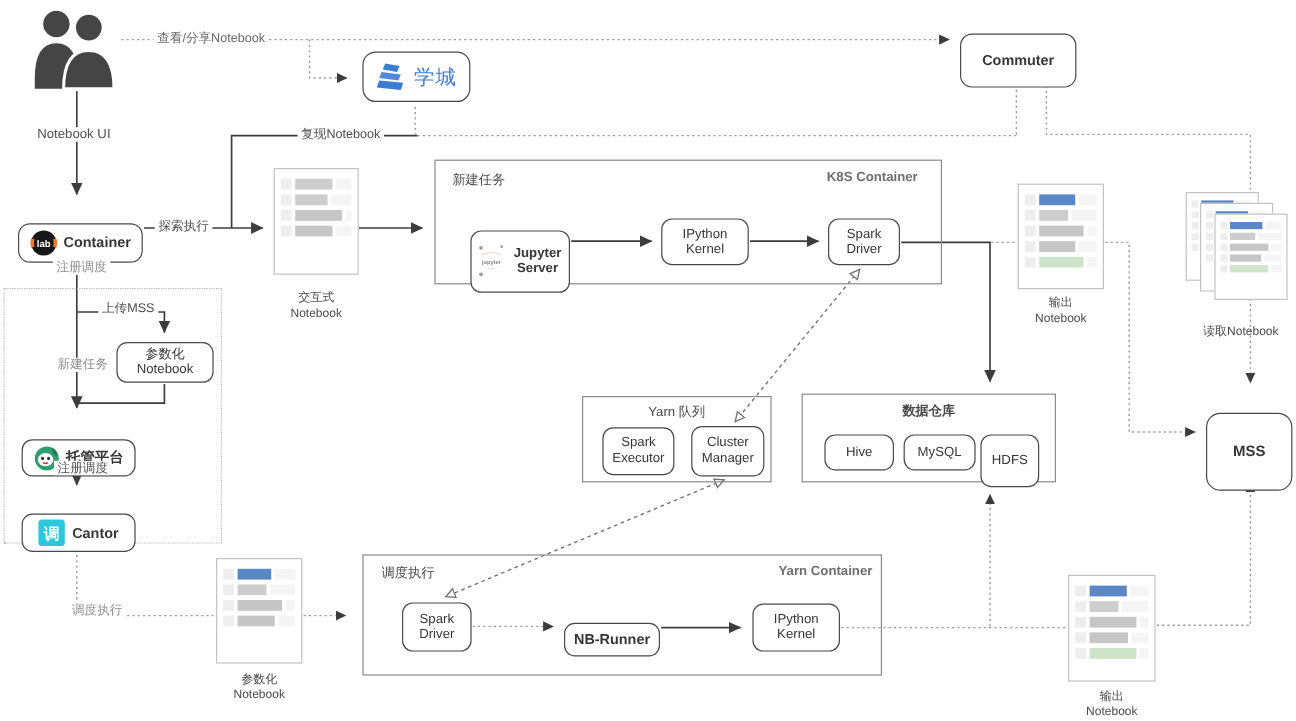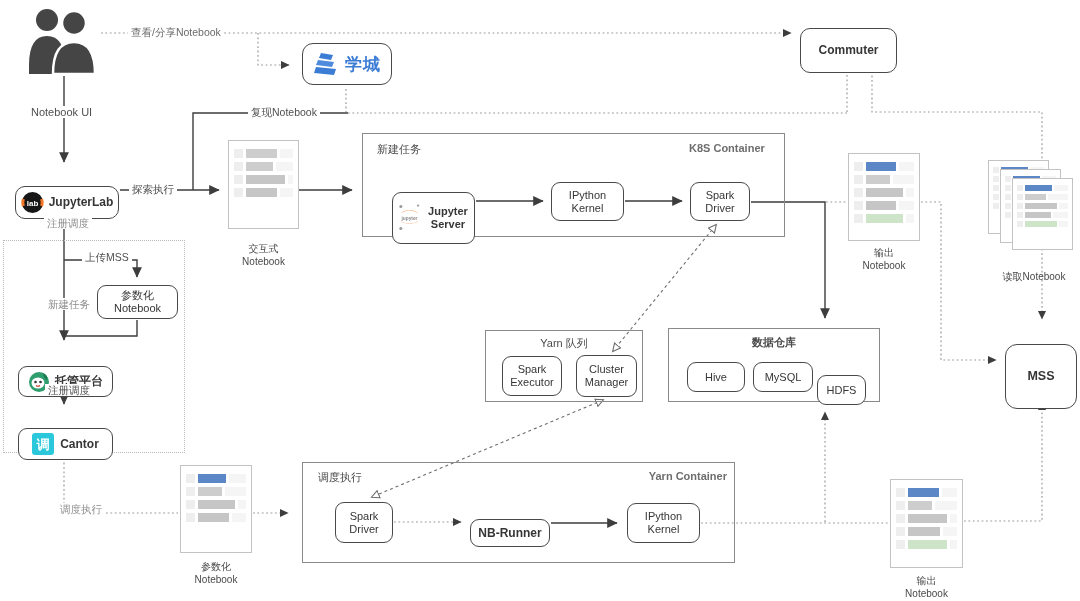--- a/index.html
+++ b/index.html
@@ -25,21 +25,21 @@
   .doc.sm .row{height:6px;gap:2px;}
   .doc .sq{width:9px;height:100%;background:#eeeeee;flex:0 0 auto;}
   .doc.sm .sq{width:6px;}
   .doc .fill{flex:1;background:#f5f5f5;}
   .doc .bar{height:100%;background:#c6c6c6;}
   .doc .bar.blue{background:#5b87c6;}
   .doc .bar.green{background:#cde4c9;}
   .doc .bar.lt{background:#cdcdcd;}
   .badge-cantor{width:22px;height:22px;border-radius:3px;background:#2bc8dc;color:#fff;
        font-size:13px;font-weight:bold;display:flex;align-items:center;justify-content:center;flex:0 0 auto;}
-  .xc-text{color:#3b7cd5;font-weight:bold;font-size:17px;letter-spacing:1px;}
+  .xc-text{color:#3b7cd5;font-weight:normal;font-size:17px;letter-spacing:1px;}
 </style>
 </head>
 <body>
 
 <div class="stage">
 
   <svg class="wires" width="1080" height="601" viewBox="0 0 1080 601">
     <defs>
       <marker id="ah" markerWidth="8" markerHeight="8" refX="7" refY="4" orient="auto-start-reverse" viewBox="0 0 8 8">
         <path d="M0,0.5 L7.5,4 L0,7.5 Z" fill="#3d3d3d"></path>
@@ -113,21 +113,21 @@
     <span>Commuter</span>
   </div>
 
   <div class="node bold" style="left:15px;top:170px;width:104px;height:33px;border-radius:10px;gap:5px">
     <svg width="23" height="23" viewBox="0 0 23 23">
       <circle cx="11.5" cy="11.5" r="10.5" fill="#171717"></circle>
       <path d="M2.5,15 A10,10 0 0 1 2.5,8" stroke="#f37726" stroke-width="3" fill="none"></path>
       <path d="M20.5,8 A10,10 0 0 1 20.5,15" stroke="#f37726" stroke-width="3" fill="none"></path>
       <text x="11.5" y="14.5" font-size="8" font-weight="bold" fill="#ffffff" text-anchor="middle" font-family="Liberation Sans, sans-serif">lab</text>
     </svg>
-    <span>JupyterLab</span>
+    <span>Container</span>
   </div>
   <div class="lbl" style="left:129px;top:183px">探索执行</div>
   <div class="lbl" style="left:248px;top:106px">复现Notebook</div>
 
   <div class="doc" style="left:228px;top:140px;width:71px;height:89px">
     <div class="row">
         <span class="sq"></span>
         <span class="bar lt" style="width:52%"></span>
         <span class="fill"></span>
       </div>
@@ -327,21 +327,21 @@
   </div>
 
   <div class="cbox" style="left:668px;top:328px;width:212px;height:74px"></div>
   <div class="ctitle" style="left:668px;top:335px;width:212px;text-align:center;font-weight:bold">数据仓库</div>
   <div class="node" style="left:687px;top:362px;width:58px;height:30px">
     <span>Hive</span>
   </div>
   <div class="node" style="left:753px;top:362px;width:60px;height:30px">
     <span>MySQL</span>
   </div>
-  <div class="node" style="left:817px;top:375px;width:49px;height:30px">
+  <div class="node" style="left:817px;top:362px;width:49px;height:44px">
     <span>HDFS</span>
   </div>
 
   <div class="cbox" style="left:302px;top:462px;width:433px;height:101px"></div>
   <div class="ctitle" style="left:318px;top:470px">调度执行</div>
   <div class="ctag" style="left:615px;top:470px;width:112px;text-align:right">Yarn Container</div>
 
   <div class="node" style="left:335px;top:502px;width:58px;height:41px">
     <span>Spark Driver</span>
   </div>

